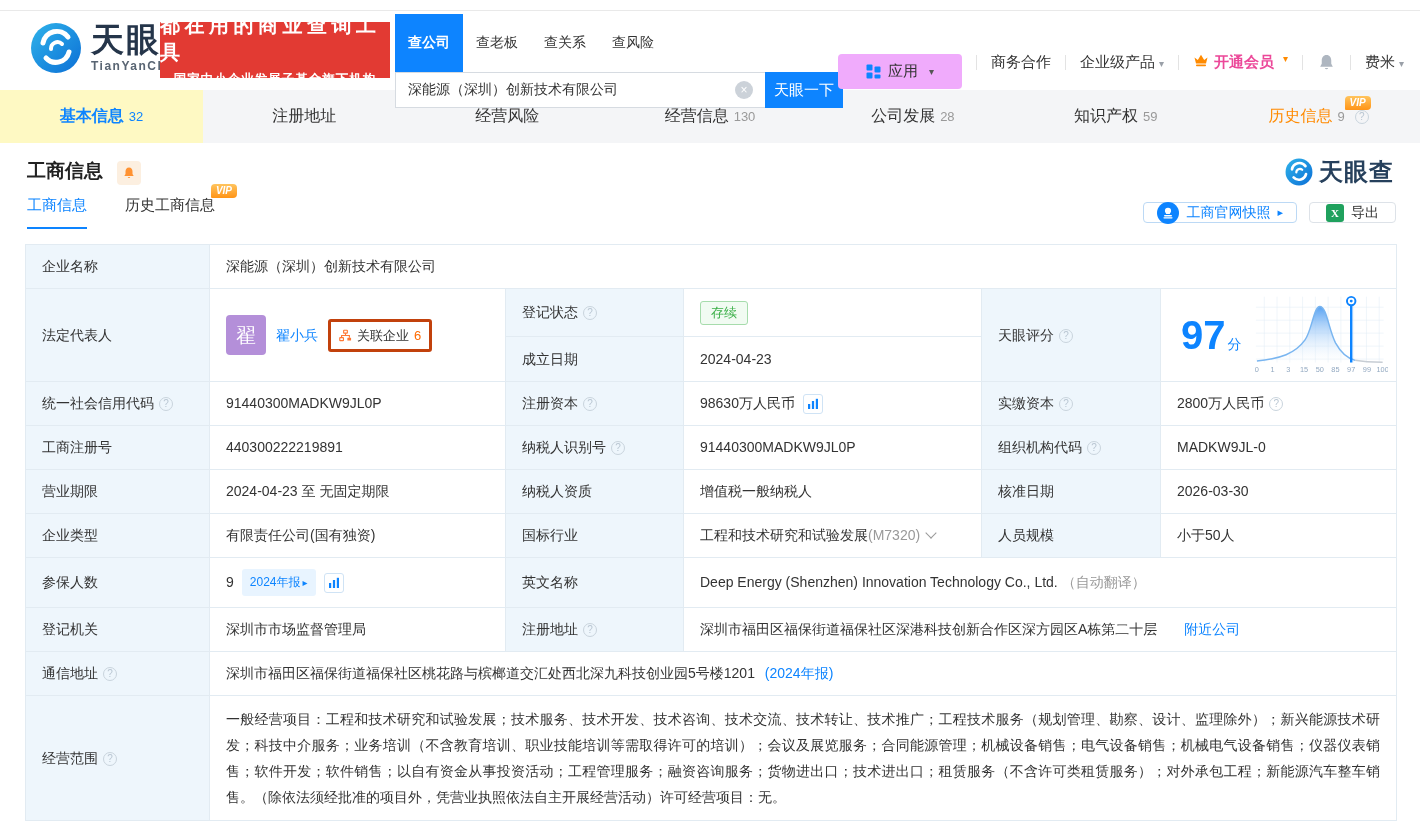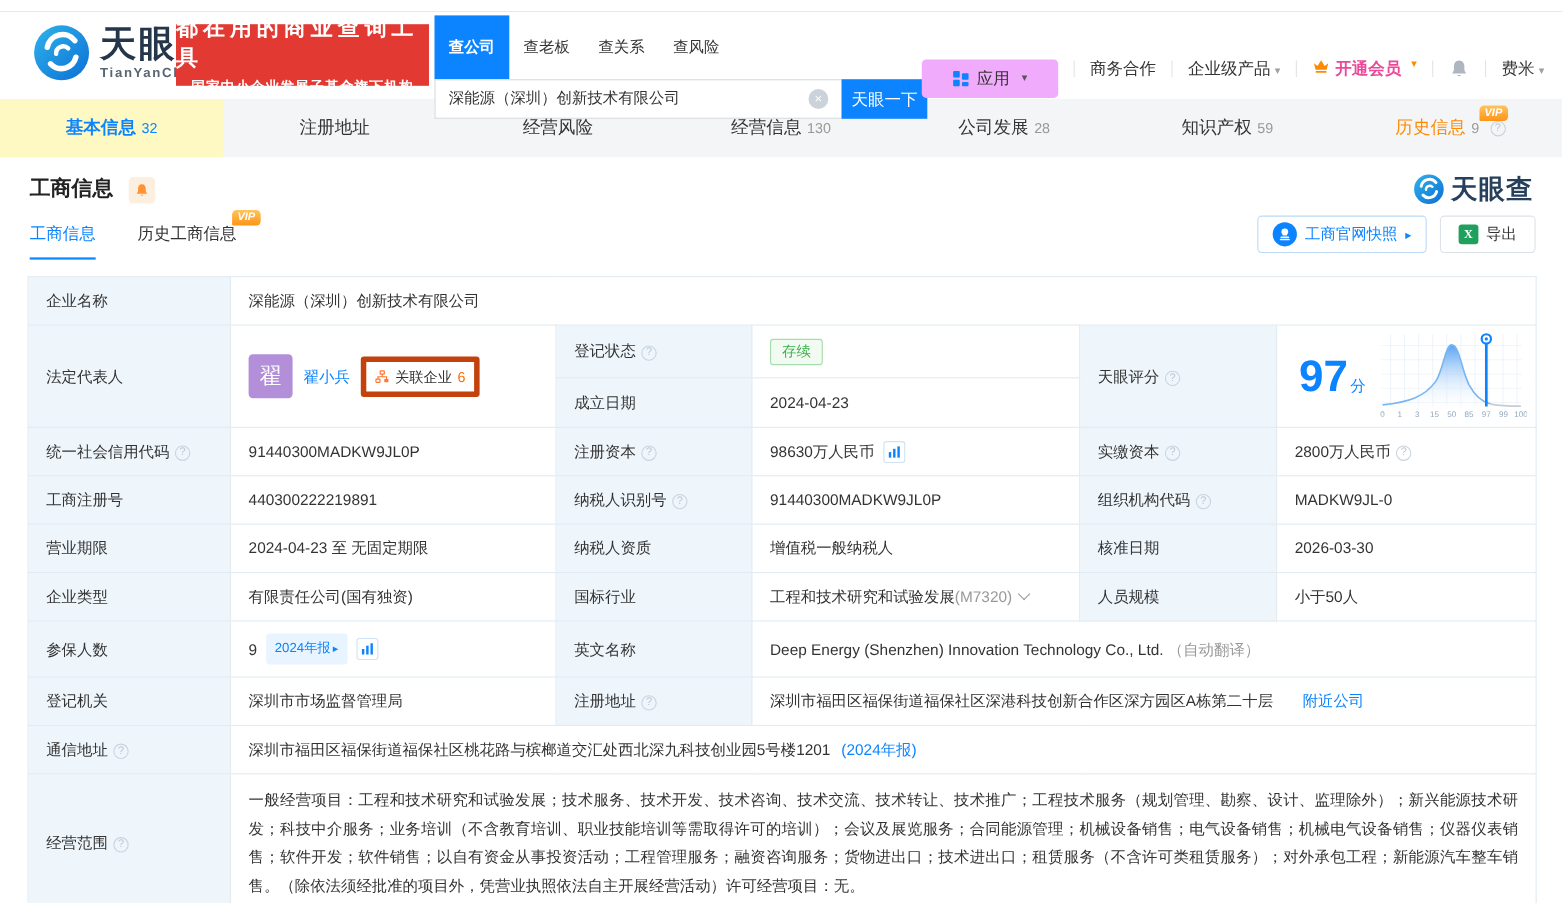--- a/index.html
+++ b/index.html
@@ -64,42 +64,42 @@
     align-items:center; justify-content:center; margin-left:10px; vertical-align:-5px; cursor:pointer; }
   .watermark { position:absolute; right:26px; top:13px; display:flex; align-items:center; gap:6px; }
   .wm-text { font-size:24px; font-weight:bold; color:#26405c; letter-spacing:1px; }
 
   .sub-row { display:flex; justify-content:space-between; align-items:flex-end; padding:9px 24px 0 27px; }
   .subtabs { display:flex; gap:38px; }
   .subtab { font-size:15px; color:#333; padding-bottom:12px; position:relative; cursor:pointer; }
   .subtab.active { color:#0d84ff; border-bottom:2px solid #0d84ff; }
   .subtab .vip-badge { position:absolute; top:-12px; right:-22px; }
   .actions { display:flex; gap:12px; padding-bottom:6px; }
-  .btn { height:34px; border-radius:4px; background:#fff; font-size:14px; display:flex; align-items:center;
+  .btn { height:21px; border-radius:4px; background:#fff; font-size:14px; display:flex; align-items:center;
     gap:7px; padding:0 13px; cursor:pointer; font-family:Liberation Serif, serif; }
   .btn-snapshot { border:1px solid #bcd9f5; color:#0d84ff; }
   .btn-snapshot::after { content:"▸"; font-size:11px; color:#0d84ff; }
   .stamp-circle { width:22px; height:22px; border-radius:50%; background:#0d84ff; display:flex;
     align-items:center; justify-content:center; flex:none; }
   .btn-export { border:1px solid #dde2e8; color:#333; padding:0 16px; }
   .xls { width:18px; height:18px; background:#1fa15d; border-radius:3px; color:#fff; font-size:11px;
     font-weight:bold; display:flex; align-items:center; justify-content:center; flex:none; }
   .xls::after { content:"X"; }
 
   
   .info-table { margin:15px 24px 0 25px; border-collapse:collapse; width:1371px; table-layout:fixed;
     font-size:14px; color:#333; }
   .info-table td { border:1px solid #e2ebf2; padding:11px 16px; line-height:21px; vertical-align:middle; }
   td.lbl { background:#eef6fc; color:#333; }
   .flexcell { display:flex; align-items:center; gap:10px; }
   .link { color:#0d84ff; cursor:pointer; text-decoration:none; }
   .gray { color:#999; }
   .avatar { width:40px; height:40px; border-radius:4px; background:#b48fd9; color:#fff; font-size:20px;
     display:flex; align-items:center; justify-content:center; flex:none; cursor:pointer; }
-  .rel-badge { border:5px solid #c2410c; border-radius:3px; padding:3px 8px; display:inline-flex;
+  .rel-badge { border:3px solid #c2410c; border-radius:3px; padding:3px 8px; display:inline-flex;
     align-items:center; gap:5px; font-size:13px; color:#333; cursor:pointer; background:#fff; }
   .rel-count { color:#ff6a00; }
   .status-badge { display:inline-block; color:#3cb049; background:#f1fbf2; border:1px solid #a6dcac;
     padding:2px 10px; border-radius:3px; font-size:13px; line-height:18px; }
   .chart-icon-box { width:20px; height:20px; border:1px solid #cfe3f5; border-radius:3px; display:inline-flex;
     align-items:center; justify-content:center; cursor:pointer; flex:none; background:#fff; }
   .report-badge { background:#e8f4ff; color:#0d84ff; font-size:12px; padding:3px 8px; border-radius:3px;
     cursor:pointer; white-space:nowrap; }
   .report-badge::after { content:"▸"; font-size:10px; margin-left:2px; }
   .chev { width:8px; height:8px; border-right:1.5px solid #999; border-bottom:1.5px solid #999;

